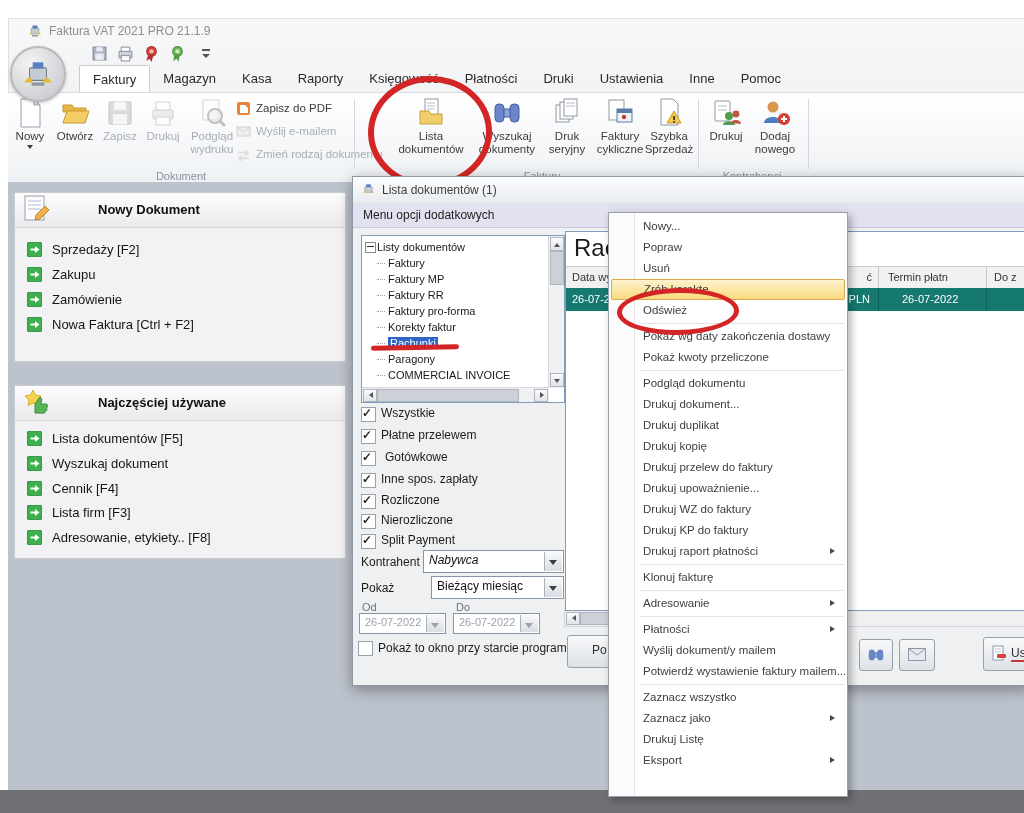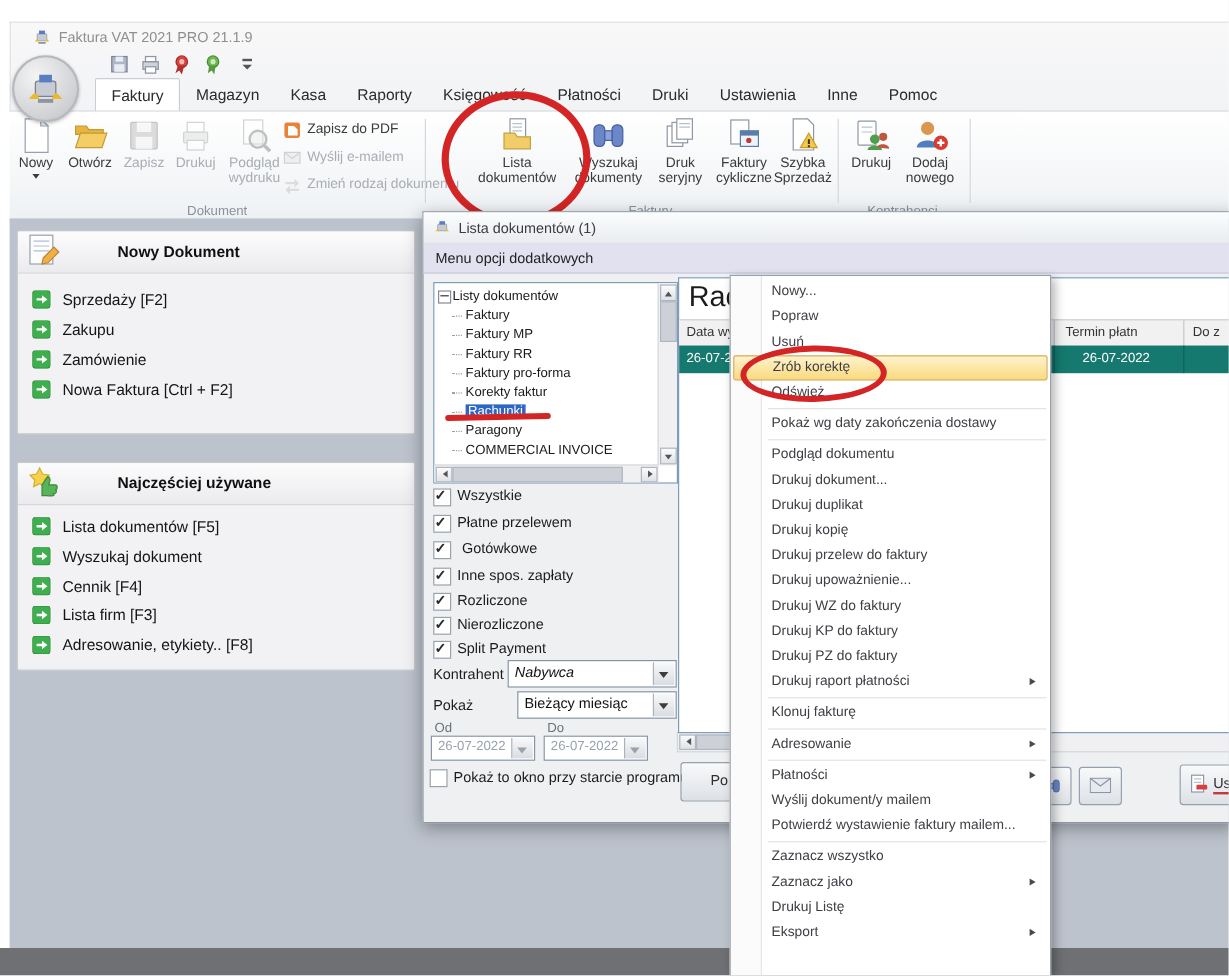--- a/index.html
+++ b/index.html
@@ -93,21 +93,21 @@
   .listpanel{position:absolute;left:212px;top:54px;width:464px;height:378px;background:#fff;border:1px solid #7f9db9;}
   .lheading{position:absolute;left:8px;top:2px;font-size:24px;color:#1b1b1b;}
   .lhead{position:absolute;left:0;right:0;top:34px;height:21px;background:#f1f1f2;border-top:1px solid #cfcfd2;border-bottom:1px solid #c7c7ca;font-size:11px;color:#333;}
   .lrow{position:absolute;left:0;right:0;top:56px;height:23px;background:#15796f;font-size:11px;color:#fff;}
   .hc{position:absolute;top:0;line-height:21px;white-space:nowrap;}
   .rc{position:absolute;top:0;line-height:23px;white-space:nowrap;}
   .vline{position:absolute;top:0;bottom:0;width:1px;background:#c7c7ca;}
   .vline.t{background:#0e6159;}
 
   
-  .ctxmenu{position:absolute;left:608px;top:229px;width:268px;height:585px;background:#fff;border:1px solid #9aa0a8;
+  .ctxmenu{position:absolute;left:608px;top:212px;width:240px;height:585px;background:#fff;border:1px solid #9aa0a8;
            box-shadow:3px 3px 8px rgba(0,0,0,.3);z-index:50;padding-top:3px;box-sizing:border-box;overflow:hidden;}
   .gutter{position:absolute;left:0;top:0;bottom:0;width:25px;border-right:1px solid #e6e6e8;background:#fbfbfc;}
   .mi{position:relative;height:21px;line-height:21px;font-size:11.5px;color:#3e3e44;padding-left:34px;white-space:nowrap;}
   .mi.hot{height:19px;line-height:19px;margin:0 2px;padding-left:32px;border:1px solid #d9a84e;border-radius:2px;
           background:linear-gradient(#fdf3cd,#f9da7e);}
   .sub{position:absolute;right:9px;top:7px;width:0;height:0;border:3.5px solid transparent;border-left:5px solid #4a4a4a;}
   .msep{position:relative;height:5px;}
   .msep::after{content:"";position:absolute;left:31px;right:3px;top:2px;border-top:1px solid #e3e3e5;}
 
   
@@ -599,30 +599,30 @@
 
   <div class="ctxmenu">
     <div class="gutter"></div>
     <div class="mi"><span class="ml">Nowy...</span></div>
     <div class="mi"><span class="ml">Popraw</span></div>
     <div class="mi"><span class="ml">Usuń</span></div>
     <div class="mi hot"><span class="ml">Zrób korektę</span></div>
     <div class="mi"><span class="ml">Odśwież</span></div>
     <div class="msep"></div>
     <div class="mi"><span class="ml">Pokaż wg daty zakończenia dostawy</span></div>
+    <div class="mi"><span class="ml">Pokaż kwoty przeliczone</span></div>
     <div class="msep"></div>
     <div class="mi"><span class="ml">Podgląd dokumentu</span></div>
     <div class="mi"><span class="ml">Drukuj dokument...</span></div>
     <div class="mi"><span class="ml">Drukuj duplikat</span></div>
     <div class="mi"><span class="ml">Drukuj kopię</span></div>
     <div class="mi"><span class="ml">Drukuj przelew do faktury</span></div>
     <div class="mi"><span class="ml">Drukuj upoważnienie...</span></div>
     <div class="mi"><span class="ml">Drukuj WZ do faktury</span></div>
     <div class="mi"><span class="ml">Drukuj KP do faktury</span></div>
-    <div class="mi"><span class="ml">Drukuj PZ do faktury</span></div>
     <div class="mi"><span class="ml">Drukuj raport płatności</span><span class="sub"></span></div>
     <div class="msep"></div>
     <div class="mi"><span class="ml">Klonuj fakturę</span></div>
     <div class="msep"></div>
     <div class="mi"><span class="ml">Adresowanie</span><span class="sub"></span></div>
     <div class="msep"></div>
     <div class="mi"><span class="ml">Płatności</span><span class="sub"></span></div>
     <div class="mi"><span class="ml">Wyślij dokument/y mailem</span></div>
     <div class="mi"><span class="ml">Potwierdź wystawienie faktury mailem...</span></div>
     <div class="msep"></div>

